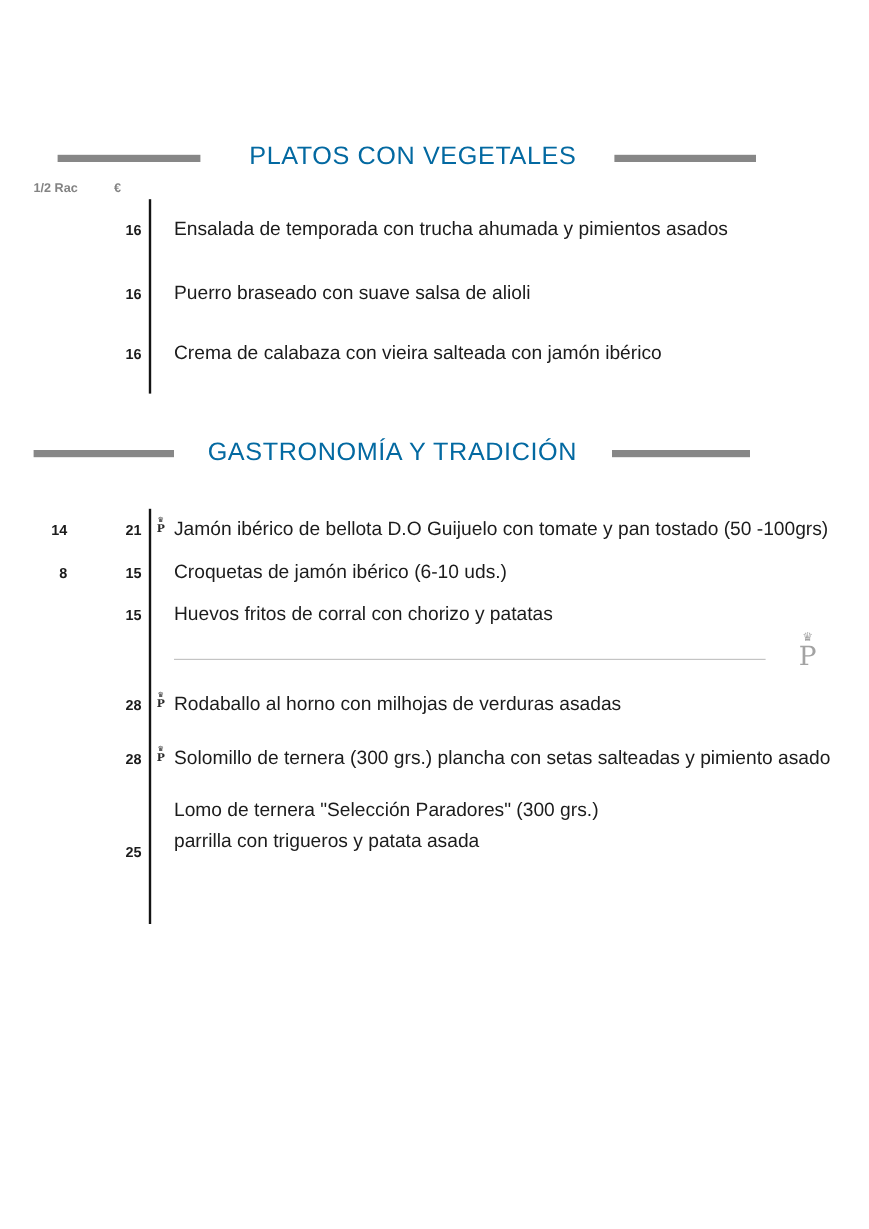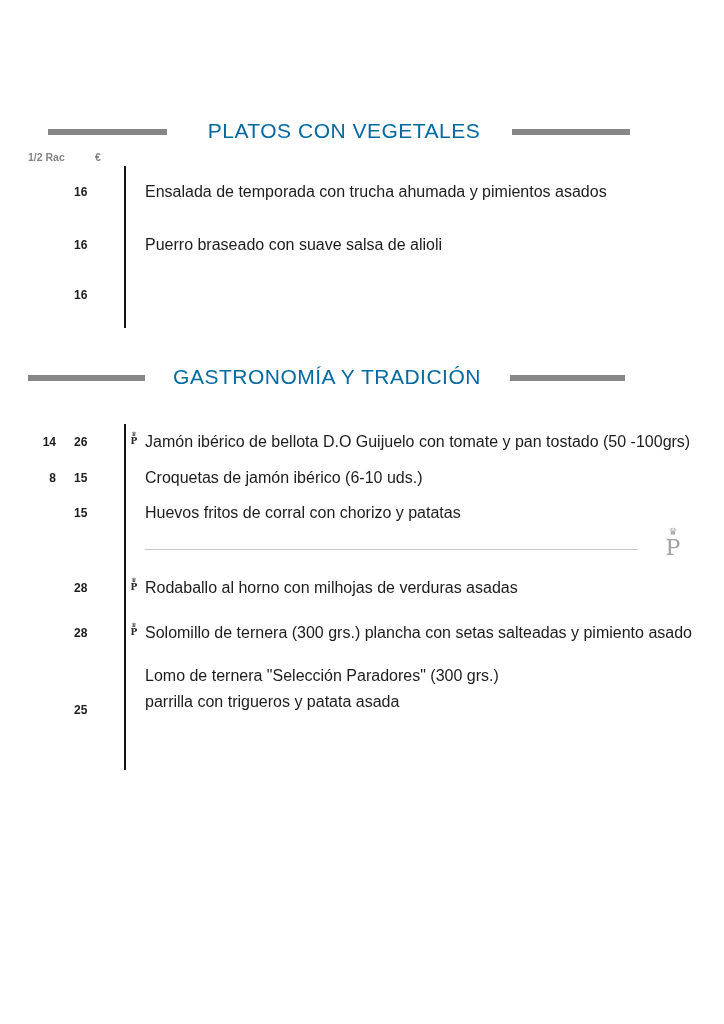--- a/index.html
+++ b/index.html
@@ -26,22 +26,22 @@
   }
   
   .vrule{position:absolute;width:1.6px;background:#141414;}
   
   .menu-row{position:absolute;left:0;right:0;height:16px;}
   .cell-half{
     position:absolute;left:20px;width:36px;top:0;
     text-align:right;font-size:12px;font-weight:bold;color:#1c1c1c;line-height:16px;
   }
   .cell-price{
-    position:absolute;left:74px;width:32px;top:0;
-    text-align:left;font-size:12px;font-weight:bold;color:#1c1c1c;line-height:16px;
+    position:absolute;left:86px;width:32px;top:0;
+    text-align:right;font-size:12px;font-weight:bold;color:#1c1c1c;line-height:16px;
   }
   .cell-dish{
     position:absolute;left:145px;right:16px;top:0;
     font-size:16px;color:#1c1c1c;line-height:16px;white-space:nowrap;
   }
   .dish-line2{display:block;margin-top:10px;}
   
   .p-mark{
     position:absolute;left:126px;width:16px;top:-2px;
     display:inline-flex;flex-direction:column;align-items:center;
@@ -77,31 +77,32 @@
   <div class="menu-row" style="top:184px;">
     <span class="cell-price">16</span>
     <span class="cell-dish">Ensalada de temporada con trucha ahumada y pimientos asados</span>
   </div>
   <div class="menu-row" style="top:237px;">
     <span class="cell-price">16</span>
     <span class="cell-dish">Puerro braseado con suave salsa de alioli</span>
   </div>
   <div class="menu-row" style="top:287px;">
     <span class="cell-price">16</span>
+    <span class="cell-dish">Crema de calabaza con vieira salteada con jamón ibérico</span>
   </div>
 
   <div class="sec-bar" style="left:28px;top:375px;width:117px;"></div>
   <div class="sec-title" style="left:140px;width:374px;top:364px;">GASTRONOMÍA Y TRADICIÓN</div>
   <div class="sec-bar" style="left:510px;top:375px;width:115px;"></div>
 
   <div class="vrule" style="left:124px;top:424px;height:346px;"></div>
 
   <div class="menu-row" style="top:434px;padding-left:16px;">
     <span class="cell-half">14</span>
-    <span class="cell-price">26</span>
+    <span class="cell-price">21</span>
     <span class="p-mark">
         <span class="crown">♛</span>
         <span class="pletter">P</span>
       </span>
     <span class="cell-dish">Jamón ibérico de bellota D.O Guijuelo con tomate y pan tostado  (50 -100grs)</span>
   </div>
 
   <div class="menu-row" style="top:470px;">
     <span class="cell-half">8</span>
     <span class="cell-price">15</span>

